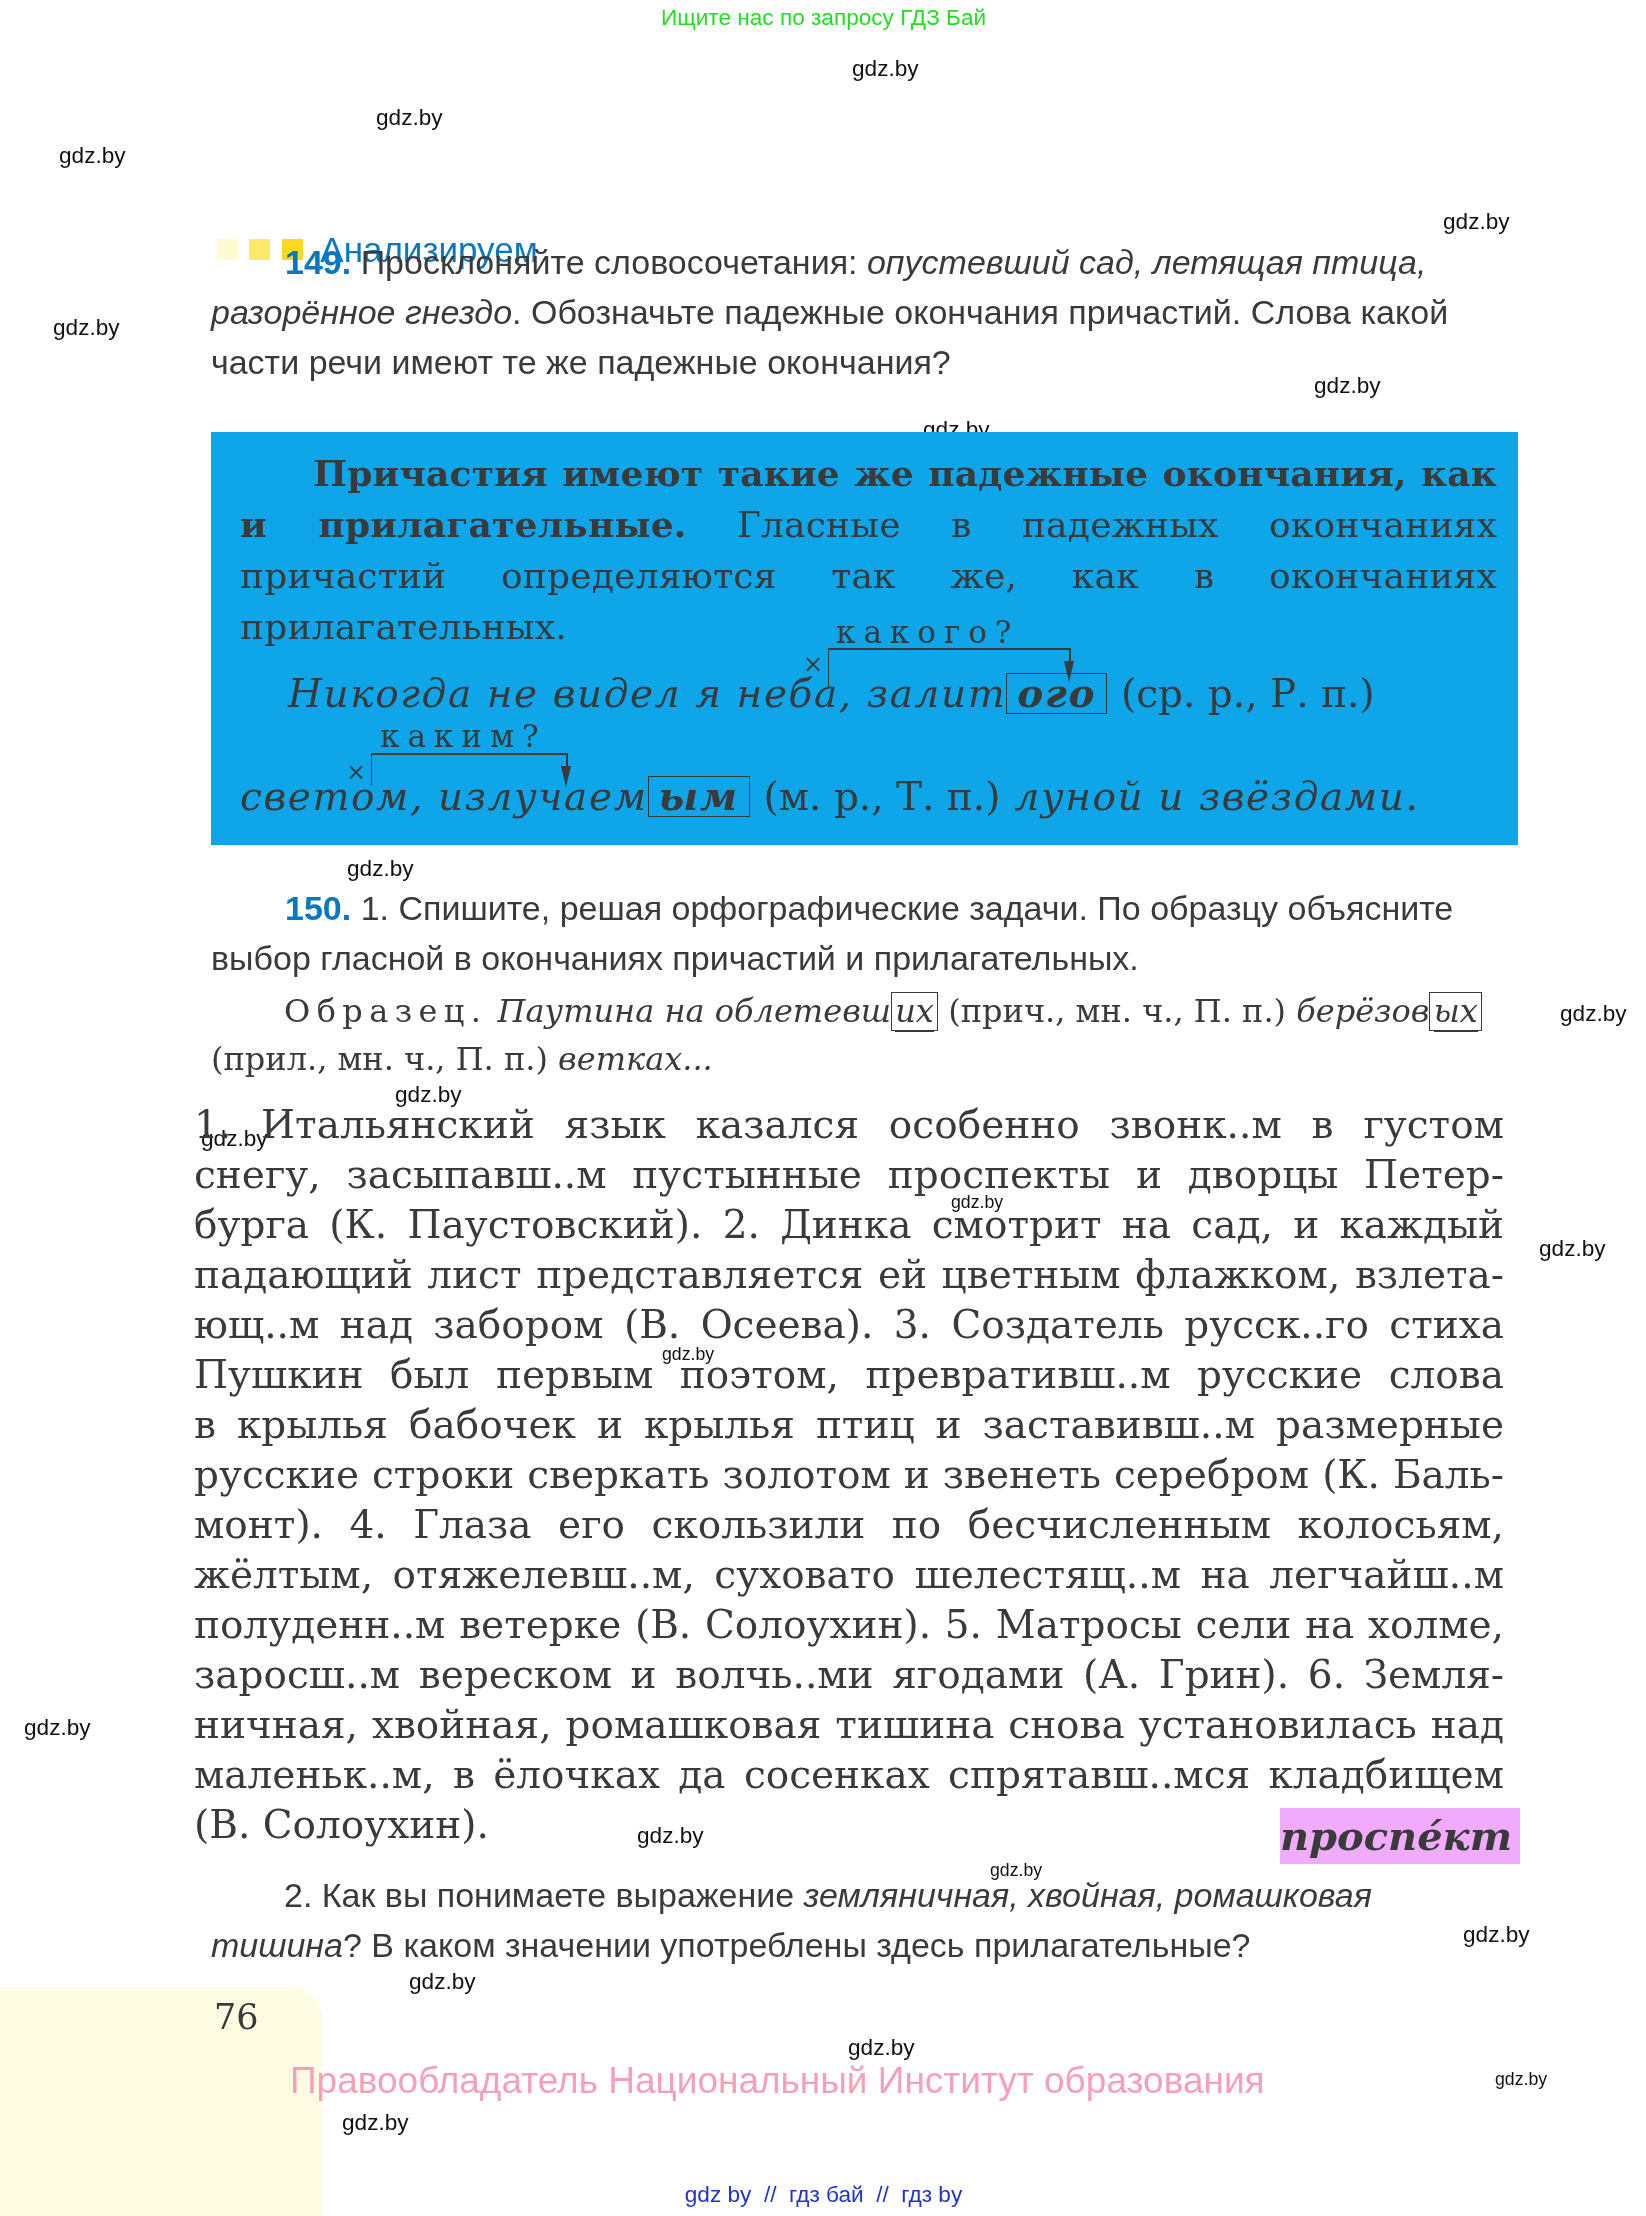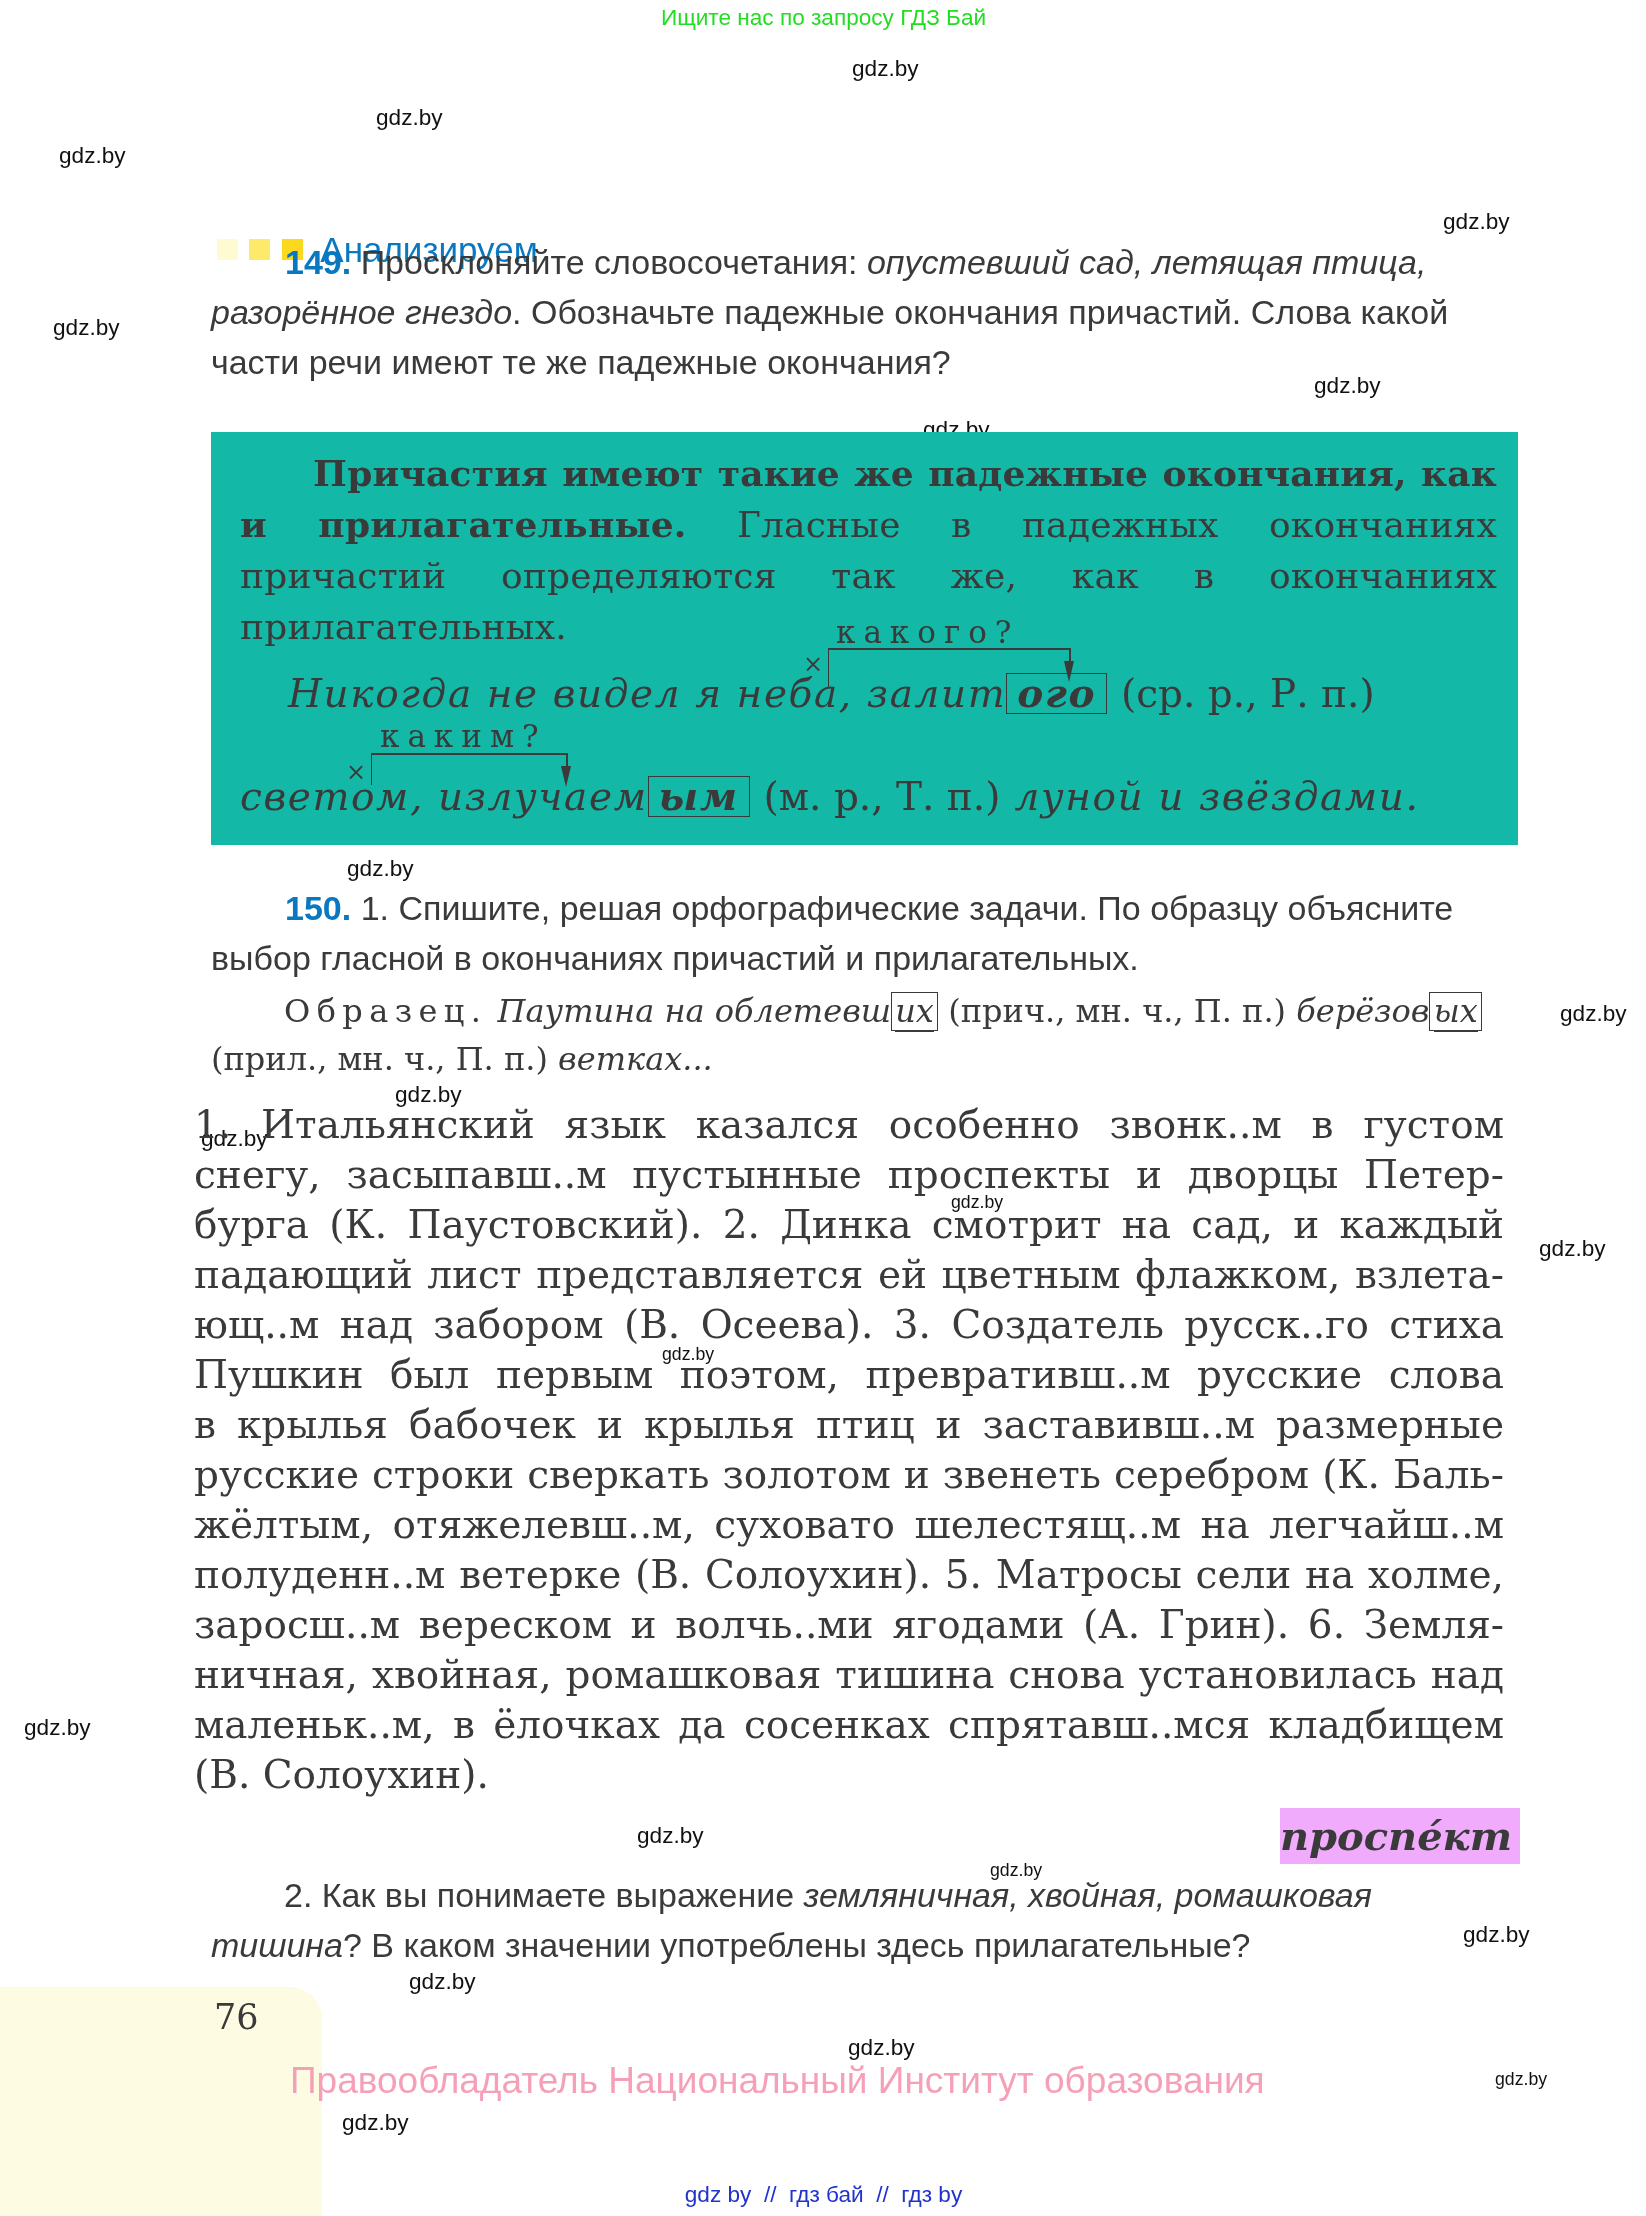--- a/index.html
+++ b/index.html
@@ -11,21 +11,21 @@
   .top-banner { position: absolute; top: 4.8px; left: 0; width: 1647px; text-align: center; font-size: 22.6px; color: #22dd22; }
 
   .section-head { position: absolute; left: 176px; top: 232px; display: flex; align-items: center; padding-left: 41px; }
   .sq { width: 21px; height: 21px; margin-right: 11.3px; }
   .section-title { font-size: 35px; color: #0a78c0; margin-left: 6.4px; line-height: 1; }
 
   .para { position: absolute; left: 211px; width: 1306px; font-size: 34px; line-height: 50px; color: #3a3a3a; }
   .num { color: #0a78c0; font-weight: bold; }
   .it { font-style: italic; }
 
-  .rule-box { position: absolute; left: 211px; top: 432px; width: 1307px; height: 413px; background: #14b8a6; }
+  .rule-box { position: absolute; left: 211px; top: 432px; width: 1307px; height: 413px; background: #0ea5e9; }
   .serif { font-family: "DejaVu Serif", "Liberation Serif", serif; }
   .rule-text { position: absolute; left: 29px; top: 16px; width: 1257px; font-size: 36px; line-height: 51px; color: #3a3a3a; text-align: justify; letter-spacing: 0.2px; }
   .rule-text .indent { display: inline-block; width: 73px; }
   .ex-line { position: absolute; font-size: 39px; font-style: italic; color: #3a3a3a; white-space: nowrap; letter-spacing: 1.6px; }
   .ex-line .norm { font-style: normal; letter-spacing: 0; margin-top: 40px; }
   .boxed { display: inline-block; border: 1.6px solid #3a3a3a; padding: 0 10px; line-height: 39px; font-weight: bold; }
   .q-label { position: absolute; font-size: 31px; letter-spacing: 8px; color: #3a3a3a; }
   .bracket { position: absolute; border-top: 2.4px solid #3a3a3a; border-left: 1.6px solid #3a3a3a; }
   .arrow-stem { position: absolute; width: 1.6px; background: #3a3a3a; }
   .arrow-head { position: absolute; width: 0; height: 0; border-left: 5.6px solid transparent; border-right: 5.6px solid transparent; border-top: 21px solid #3a3a3a; }
@@ -134,20 +134,21 @@
 
 <div class="exercise serif">
   <span class="ln">1. Итальянский язык казался особенно звонк..м в густом</span>
   <span class="ln">снегу, засыпавш..м пустынные проспекты и дворцы Петер-</span>
   <span class="ln">бурга (К. Паустовский). 2. Динка смотрит на сад, и каждый</span>
   <span class="ln">падающий лист представляется ей цветным флажком, взлета-</span>
   <span class="ln">ющ..м над забором (В. Осеева). 3. Создатель русск..го стиха</span>
   <span class="ln">Пушкин был первым поэтом, превративш..м русские слова</span>
   <span class="ln">в крылья бабочек и крылья птиц и заставивш..м размерные</span>
   <span class="ln">русские строки сверкать золотом и звенеть серебром (К. Баль-</span>
+  <span class="ln">монт). 4. Глаза его скользили по бесчисленным колосьям,</span>
   <span class="ln">жёлтым, отяжелевш..м, суховато шелестящ..м на легчайш..м</span>
   <span class="ln">полуденн..м ветерке (В. Солоухин). 5. Матросы сели на холме,</span>
   <span class="ln">заросш..м вереском и волчь..ми ягодами (А. Грин). 6. Земля-</span>
   <span class="ln">ничная, хвойная, ромашковая тишина снова установилась над</span>
   <span class="ln">маленьк..м, в ёлочках да сосенках спрятавш..мся кладбищем</span>
   <span class="ln last">(В. Солоухин).</span>
 </div>
 
 <div class="word-box serif">проспе́кт</div>
 

